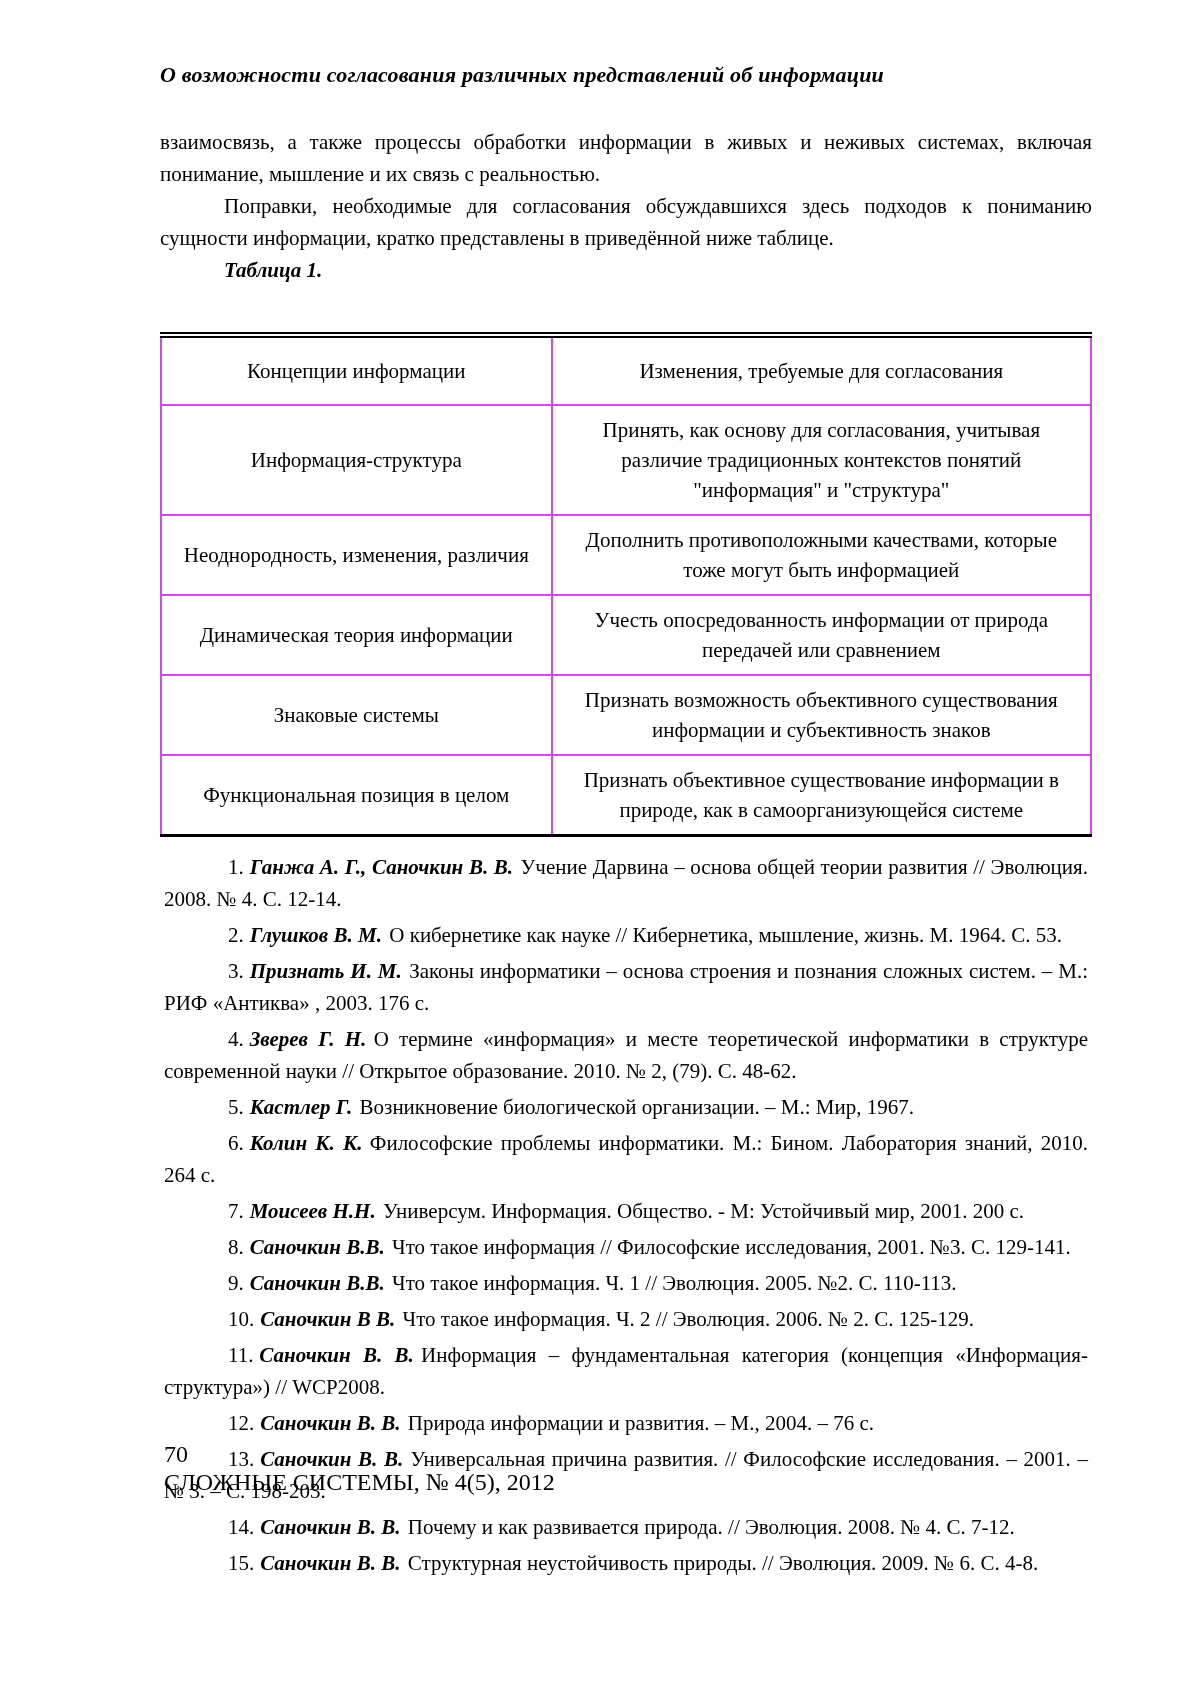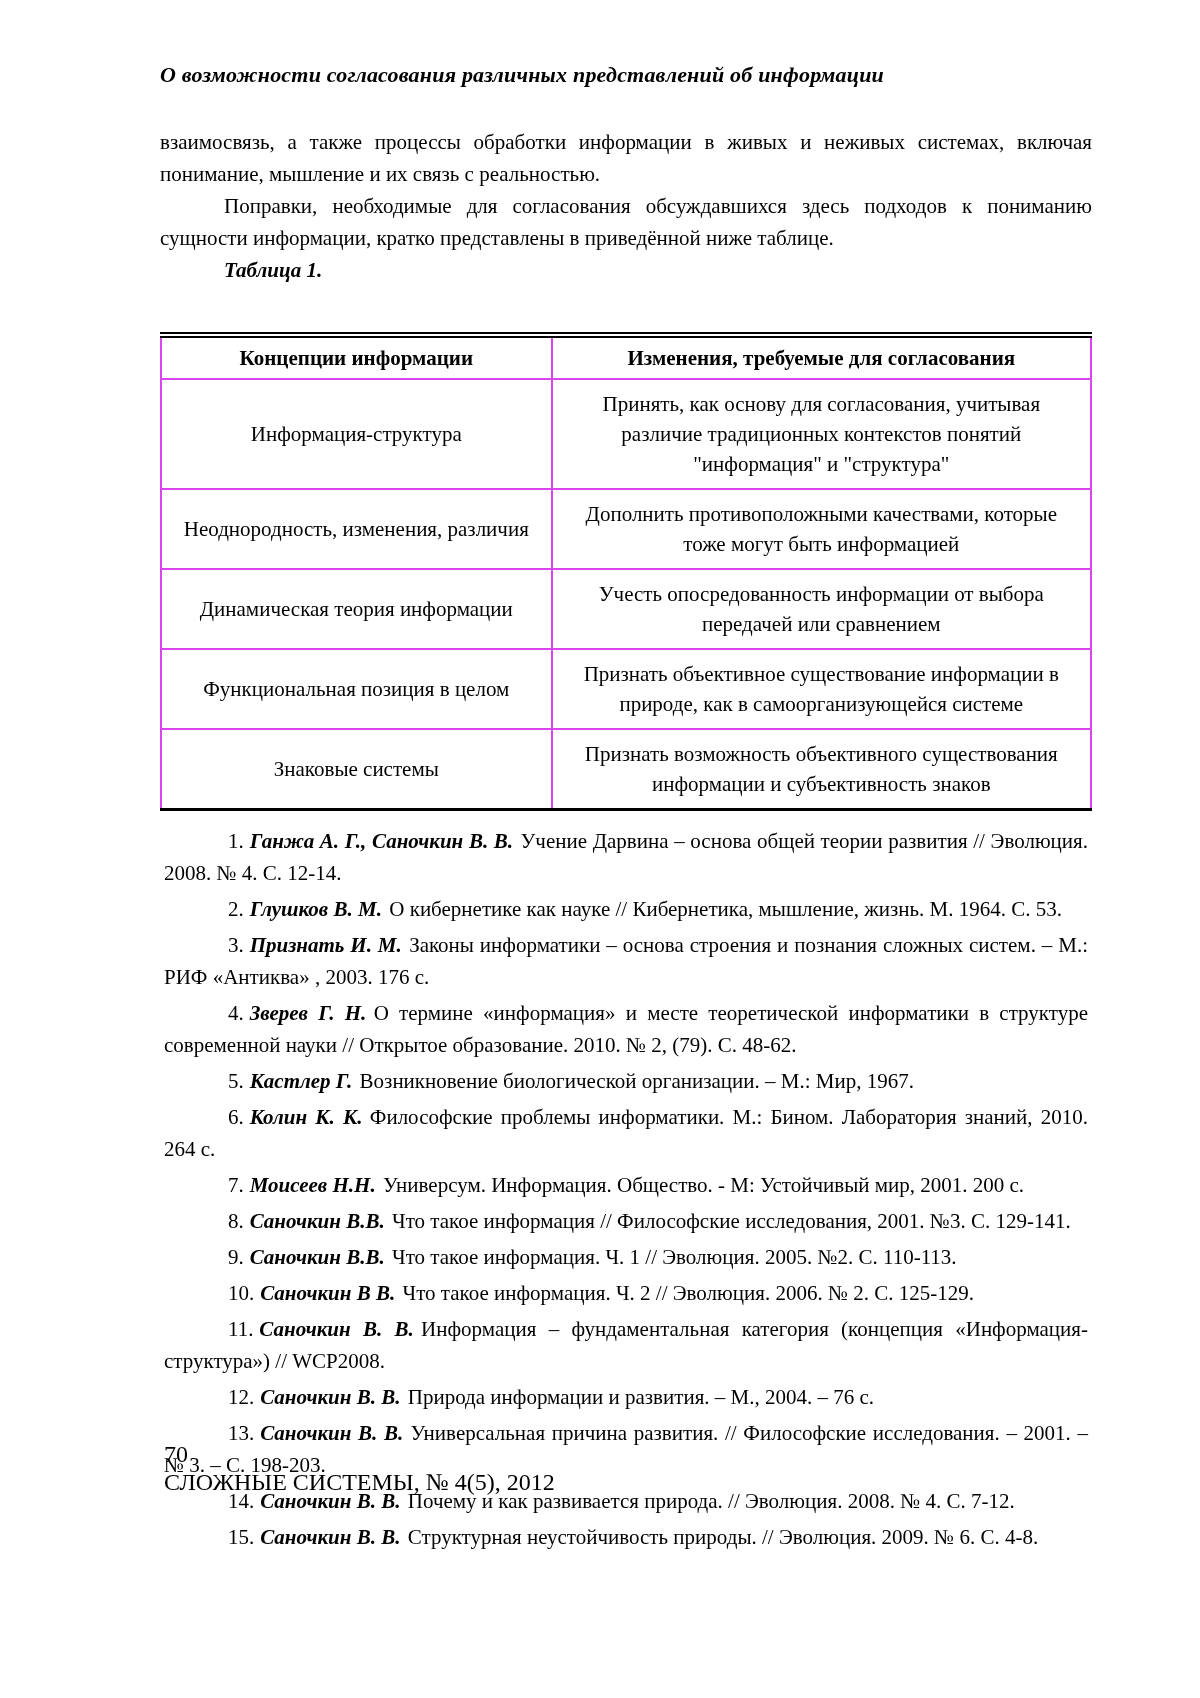--- a/index.html
+++ b/index.html
@@ -50,22 +50,22 @@
     border: 2px solid #d946ef;
     font-size: 21px;
     line-height: 30px;
     text-align: center;
     vertical-align: middle;
     padding: 9px 10px;
     overflow: hidden;
   }
   table.concepts thead th {
     border-top: 6px double #000;
-    font-weight: bold;
-    padding: 5px 10px;
+    font-weight: normal;
+    padding: 18px 10px;
   }
   table.concepts tbody tr:last-child td { border-bottom: 3px solid #000; }
   col.c1 { width: 42%; }
   col.c2 { width: 58%; }
   .references { margin-top: 14px; }
   .ref {
     margin: 4px;
     font-size: 21px;
     line-height: 32px;
     text-align: justify;
@@ -118,29 +118,29 @@
         <tr>
           <td>Информация-структура</td>
           <td>Принять, как основу для согласования, учитывая различие традиционных контекстов понятий "информация" и "структура"</td>
         </tr>
         <tr>
           <td>Неоднородность, изменения, различия</td>
           <td>Дополнить противоположными качествами, которые тоже могут быть информацией</td>
         </tr>
         <tr>
           <td>Динамическая теория информации</td>
-          <td>Учесть опосредованность информации от выбора передачей или сравнением</td>
+          <td>Учесть опосредованность информации от природа передачей или сравнением</td>
+        </tr>
+        <tr>
+          <td>Знаковые системы</td>
+          <td>Признать возможность объективного существования информации и субъективность знаков</td>
         </tr>
         <tr>
           <td>Функциональная позиция в целом</td>
           <td>Признать объективное существование информации в природе, как в самоорганизующейся системе</td>
-        </tr>
-        <tr>
-          <td>Знаковые системы</td>
-          <td>Признать возможность объективного существования информации и субъективность знаков</td>
         </tr>
       </tbody>
     </table>
 
     <div class="references">
       <p class="ref">
         <span class="ref-num">1.</span><span class="ref-authors">Ганжа А. Г., Саночкин В. В.</span><span>Учение Дарвина – основа общей теории развития // Эволюция. 2008. № 4. С. 12-14.</span>
       </p>
       <p class="ref">
         <span class="ref-num">2.</span><span class="ref-authors">Глушков В. М.</span><span>О кибернетике как науке // Кибернетика, мышление, жизнь. М. 1964. С. 53.</span>

